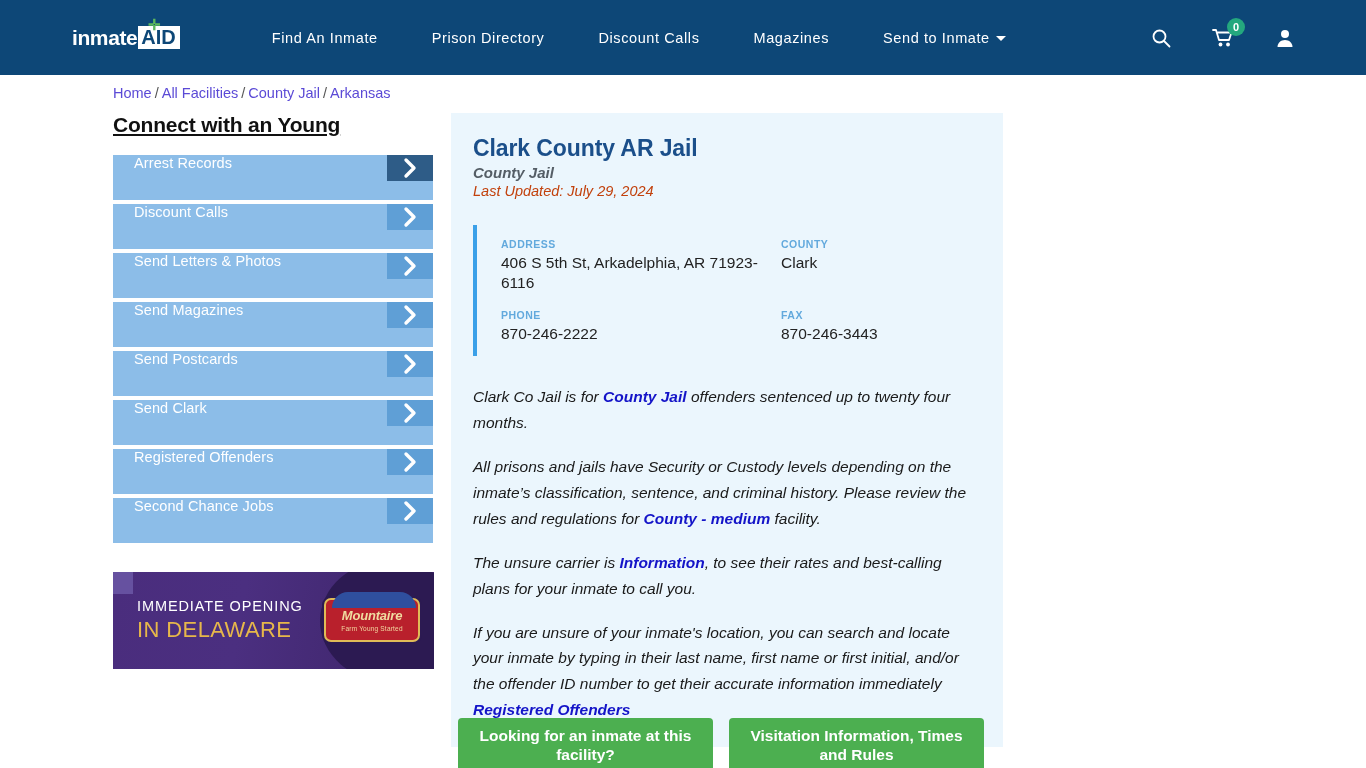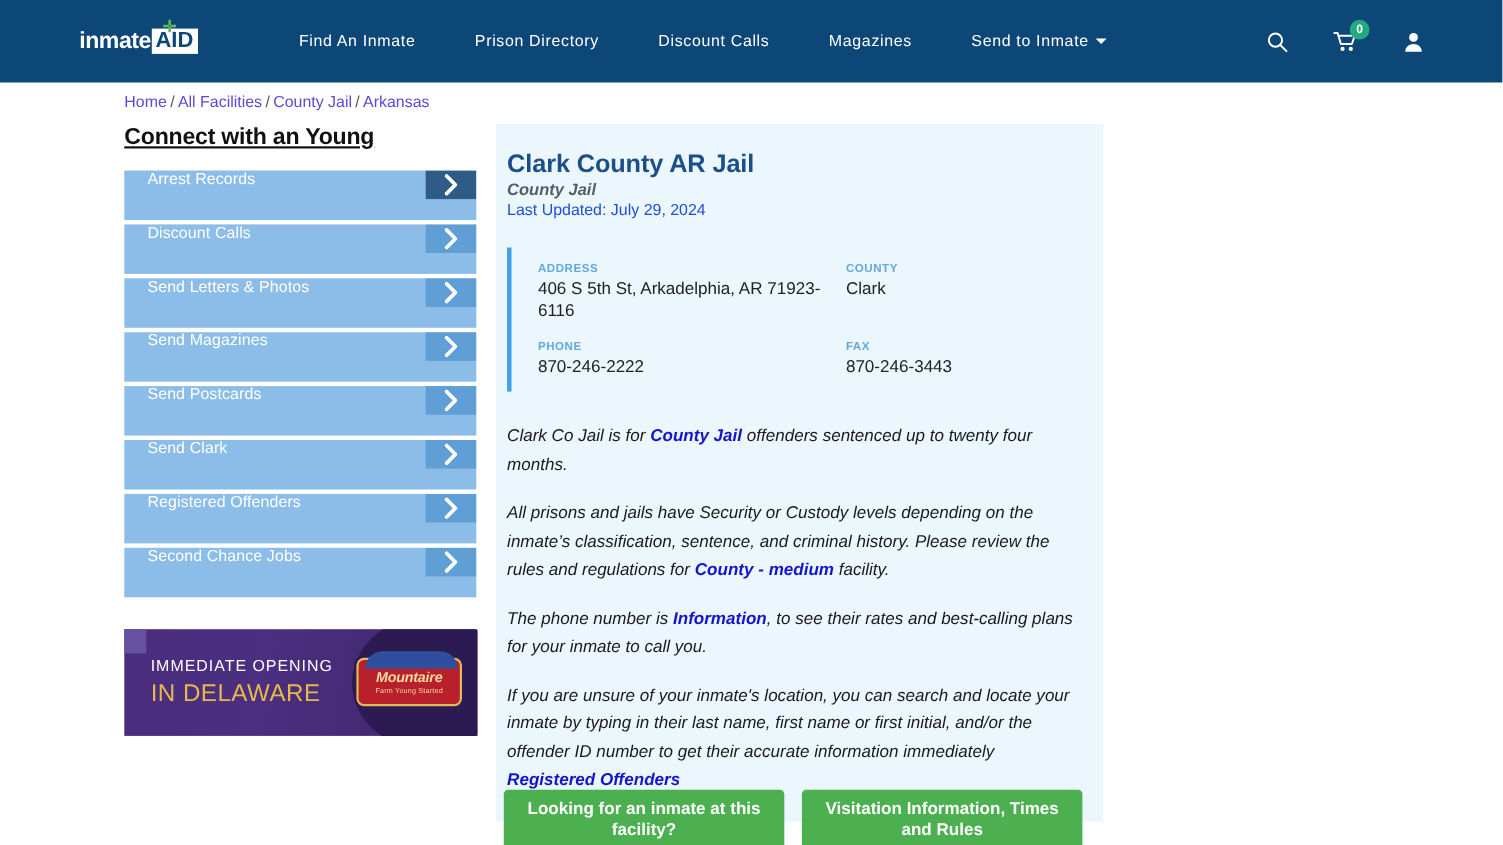--- a/index.html
+++ b/index.html
@@ -213,39 +213,40 @@
     color: #f3d9a0; font-size: 6.5px; letter-spacing: 0.2px;
     margin-top: 3px; white-space: nowrap;
   }
 
   
   .facility-card {
     position: absolute;
     left: 451px; top: 113px;
     width: 552px;
     background: #ebf6fd;
-    padding: 22px 22px 24px 10px;
+    padding: 22px 22px 24px 22px;
   }
   .fac-name {
     color: #1b4f8a;
     font-size: 23px;
     font-weight: 700;
     margin: 0 0 2px 0;
     letter-spacing: -0.1px;
   }
   .fac-type {
     color: #555e66;
     font-size: 15px;
     font-weight: 700;
     font-style: italic;
     margin: 0;
   }
   .fac-updated {
-    color: #1d4ed8;
+    color: #c2410c;
     font-size: 14.5px;
+    font-style: italic;
     margin: 2px 0 16px 0;
   }
 
   .info-block {
     margin-top: 26px;
     border-left: 4px solid #3ba0e8;
     padding: 13px 0 12px 24px;
     display: grid;
     grid-template-columns: 280px 1fr;
     row-gap: 16px;
@@ -456,21 +457,21 @@
     </div>
     <div>
       <div class="info-label">FAX</div>
       <div class="info-value">870-246-3443</div>
     </div>
   </div>
 
   <div class="body-copy">
     <p><span>Clark Co Jail is for </span><a>County Jail</a><span> offenders sentenced up to twenty four months.</span></p>
     <p><span>All prisons and jails have Security or Custody levels depending on the inmate’s classification, sentence, and criminal history. Please review the rules and regulations for </span><a>County - medium</a><span> facility.</span></p>
-    <p><span>The phone number is </span><a>Information</a><span>, to see their rates and best-calling plans for your inmate to call you.</span></p>
+    <p><span>The unsure carrier is </span><a>Information</a><span>, to see their rates and best-calling plans for your inmate to call you.</span></p>
     <p><span>If you are unsure of your inmate's location, you can search and locate your inmate by typing in their last name, first name or first initial, and/or the offender ID number to get their accurate information immediately </span><a>Registered Offenders</a></p>
   </div>
 </div>
 
 <div class="cta-row">
   <button class="cta-btn">Looking for an inmate at this facility?</button>
   <button class="cta-btn">Visitation Information, Times and Rules</button>
 </div>
 
 </body></html>

